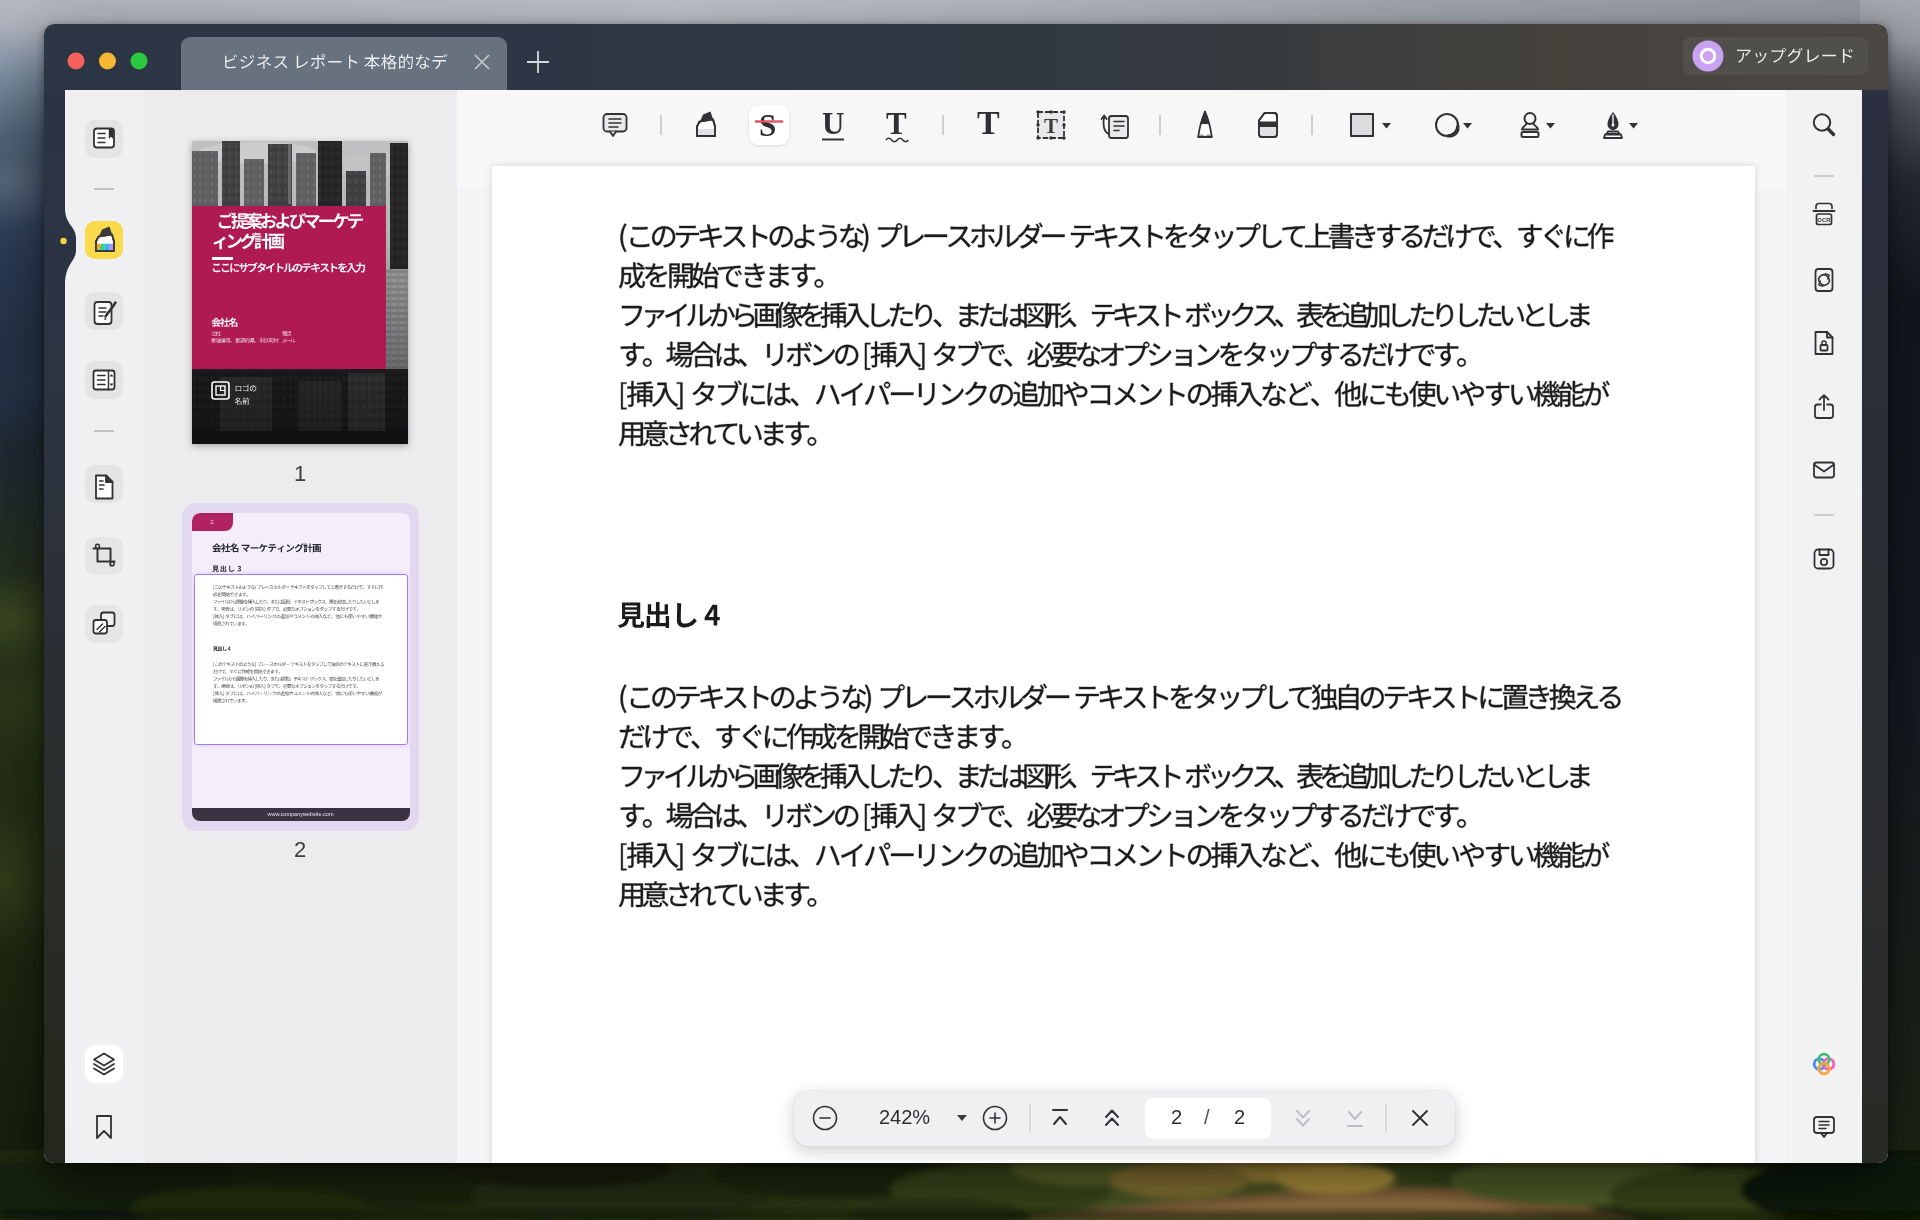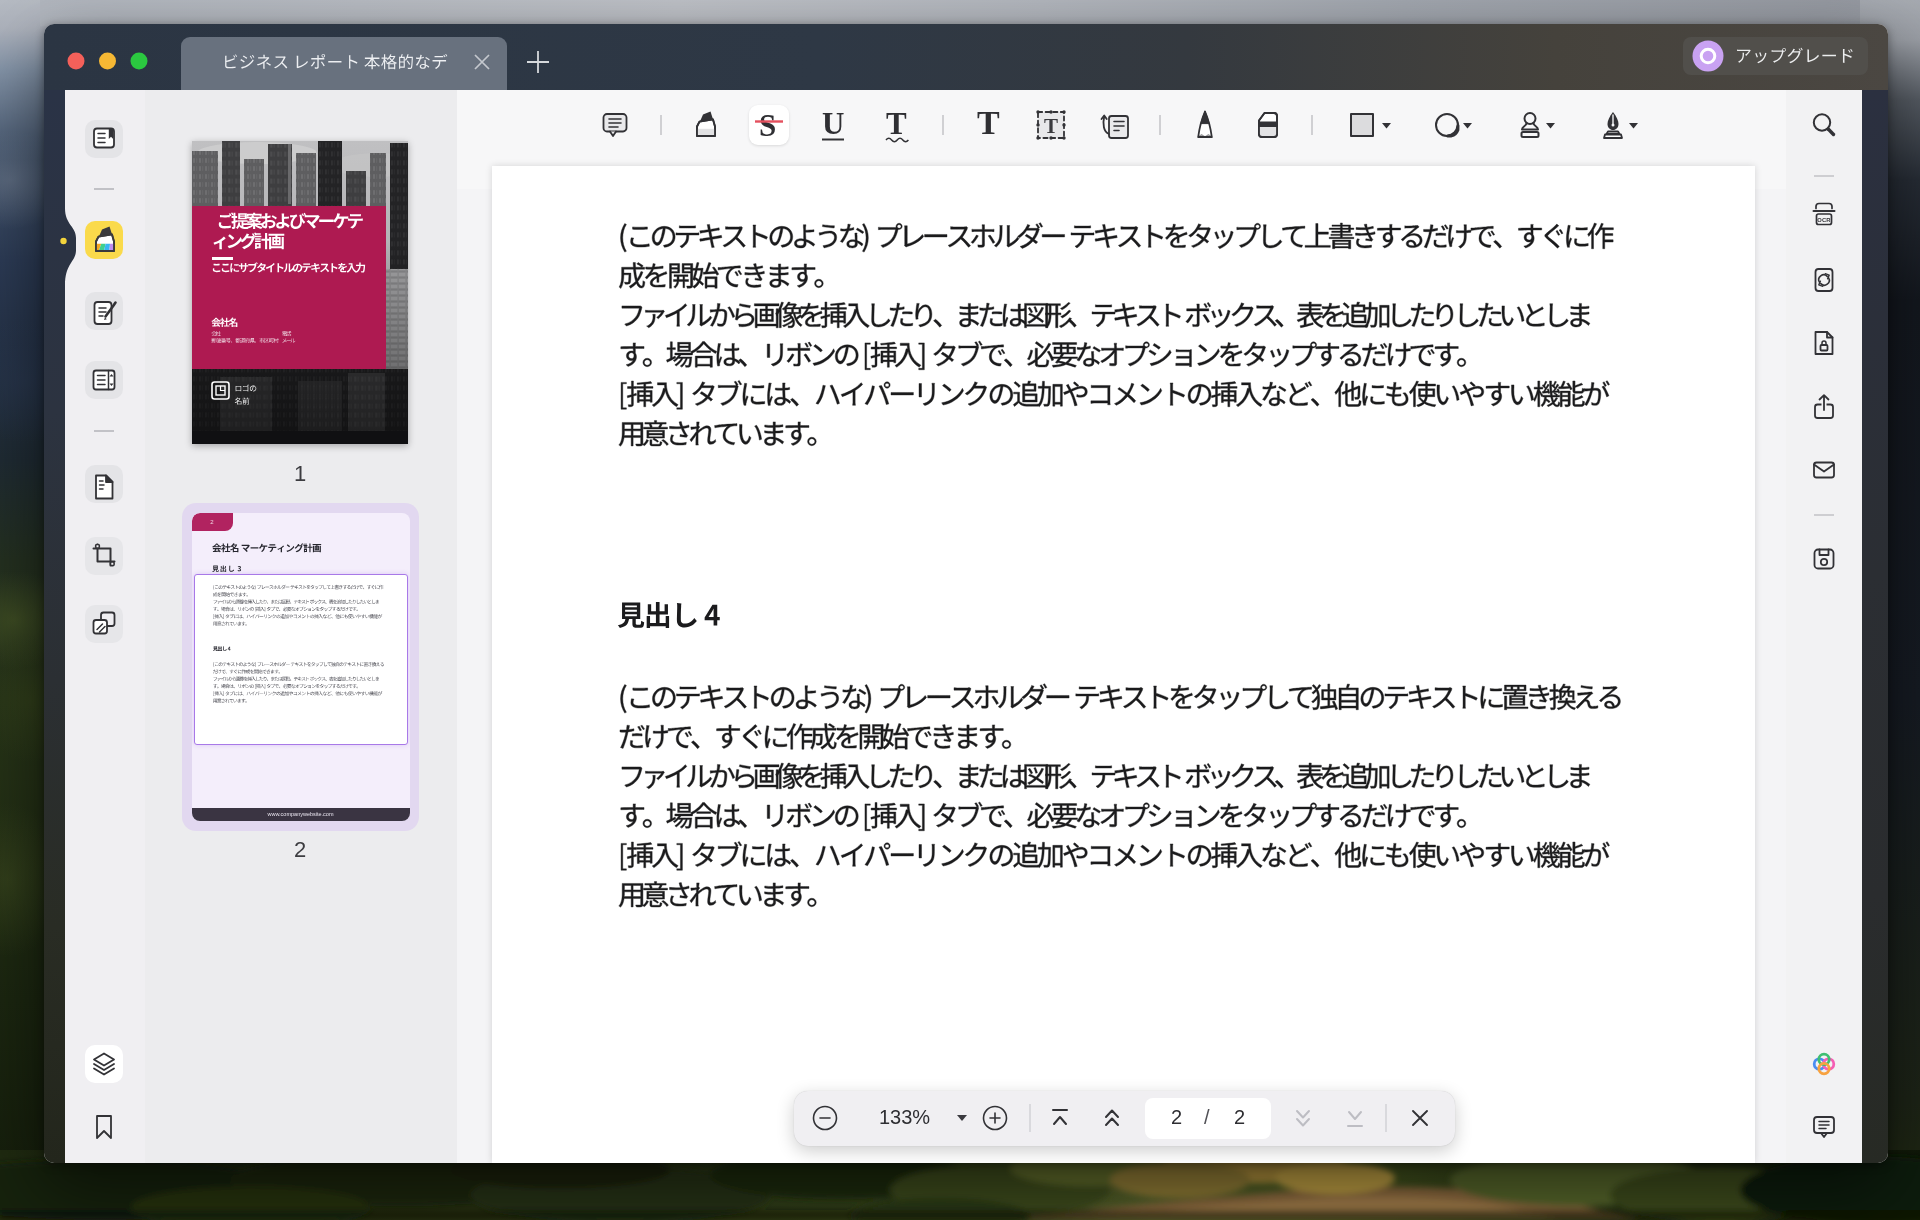--- a/index.html
+++ b/index.html
@@ -181,21 +181,21 @@
     </div>
   <div class="plabel" style="left:226px;top:813px">2</div>
   <div id="selS"></div>
   <div class="serif" style="left:715px;top:84px;font-size:31px">S</div>
   <div class="serif" style="left:778px;top:82px;font-size:31px">U</div>
   <div class="serif" style="left:842px;top:82px;font-size:31px">T</div>
   <div class="serif" style="left:933px;top:80px;font-size:34px">T</div>
   <div class="serif" style="left:1001px;top:90px;font-size:19px;color:#3a3a3e">T</div>
   <div id="zbar"></div>
   <div id="pbox"></div>
-  <div class="zt" style="left:835px;top:1082px">133%</div>
+  <div class="zt" style="left:835px;top:1082px">242%</div>
   <div class="zt" style="left:1127px;top:1082px">2</div>
   <div class="zt" style="left:1160px;top:1082px;color:#515156">/</div>
   <div class="zt" style="left:1190px;top:1082px">2</div>
 </div>
 <svg id="ov" width="1920" height="1220" viewBox="0 0 1920 1220">
 <defs>
       <path id="g0" d="M24 20 30 17C21 3 17 -14 17 -31C17 -48 21 -65 30 -79L24 -82C15 -67 9 -51 9 -31C9 -11 15 5 24 20Z"></path>
       <path id="g1" d="M24 -70V-62C31 -61 40 -61 50 -61C59 -61 70 -62 77 -62V-70C70 -70 60 -69 50 -69C40 -69 31 -69 24 -70ZM28 -30 19 -31C18 -27 17 -22 17 -17C17 -4 29 2 49 2C64 2 76 1 84 -1L83 -10C76 -7 63 -6 49 -6C33 -6 25 -11 25 -18C25 -22 26 -26 28 -30Z"></path>
       <path id="g2" d="M48 -64C46 -55 44 -46 42 -37C37 -20 32 -14 27 -14C22 -14 17 -19 17 -32C17 -45 28 -62 48 -64ZM56 -64C73 -63 83 -50 83 -35C83 -18 70 -8 57 -6C55 -5 52 -5 49 -4L53 3C77 0 91 -14 91 -35C91 -55 76 -72 52 -72C28 -72 9 -53 9 -31C9 -15 18 -4 27 -4C36 -4 44 -15 50 -36C53 -45 55 -55 56 -64Z"></path>
       <path id="g3" d="M22 -74V-66C24 -66 27 -66 31 -66C36 -66 66 -66 71 -66C74 -66 77 -66 80 -66V-74C77 -74 74 -73 71 -73C66 -73 36 -73 30 -73C27 -73 24 -74 22 -74ZM10 -49V-41C12 -41 15 -41 18 -41H48C48 -31 47 -23 42 -16C38 -10 31 -4 24 -1L31 5C39 0 47 -7 51 -14C55 -21 56 -30 56 -41H84C86 -41 89 -41 92 -41V-49C89 -48 86 -48 84 -48C78 -48 24 -48 18 -48C15 -48 12 -49 10 -49Z"></path>

